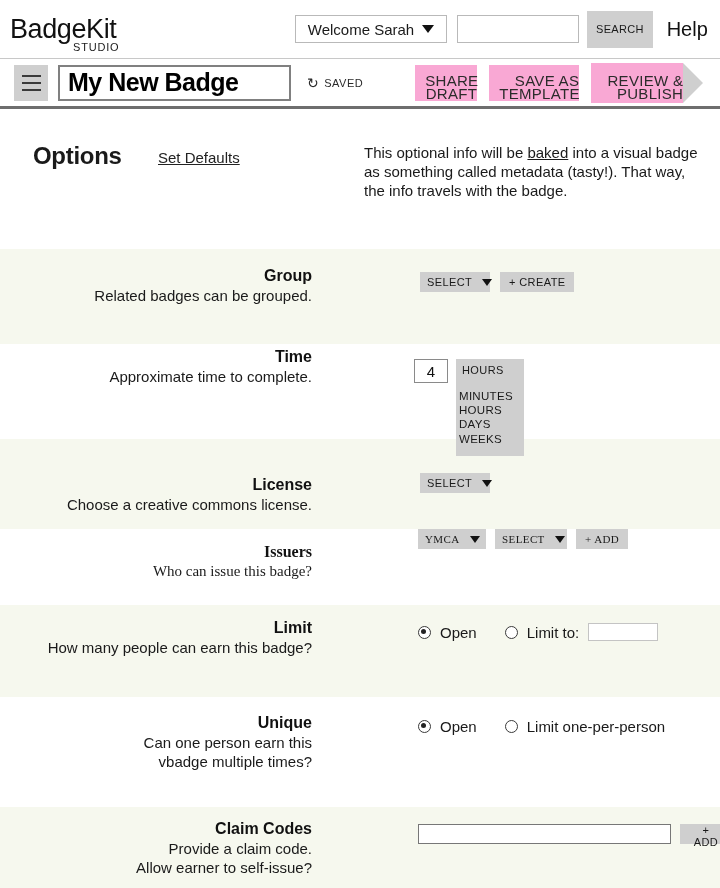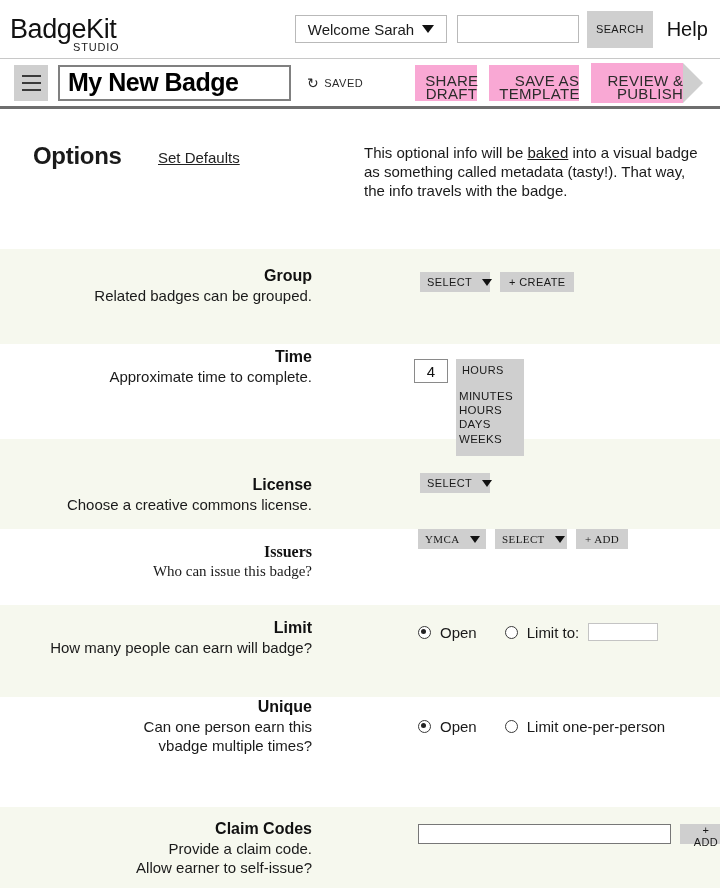--- a/index.html
+++ b/index.html
@@ -498,37 +498,37 @@
       <span>SELECT</span>
       <span class="caret-sm"></span>
     </div>
     <button class="btn-flat">+ ADD</button>
   </div>
 </div>
 
 <div class="row alt" style="height:92px;">
   <div class="row-label" style="padding-top:13px;">
     <div class="row-title">Limit</div>
-    <div class="row-desc">How many people can earn will badge?</div>
+    <div class="row-desc">How many people can earn this badge?</div>
   </div>
 
   <div class="row-control" style="padding-top:18px; padding-left:58px;">
     <div class="radio-group">
       <span class="radio on"></span>
       <span>Open</span>
       <span class="radio-gap"></span>
       <span class="radio"></span>
       <span>Limit to:</span>
       <input class="limit-input" type="text" value="" style="">
     </div>
   </div>
 </div>
 
 <div class="row" style="height:110px;">
-  <div class="row-label" style="padding-top:0;">
+  <div class="row-label" style="padding-top:16px;">
     <div class="row-title">Unique</div>
     <div class="row-desc">Can one person earn this</div>
     <div class="row-desc">vbadge multiple times?</div>
   </div>
 
   <div class="row-control" style="padding-top:21px; padding-left:58px;">
     <div class="radio-group">
       <span class="radio on"></span>
       <span>Open</span>
       <span class="radio-gap"></span>

